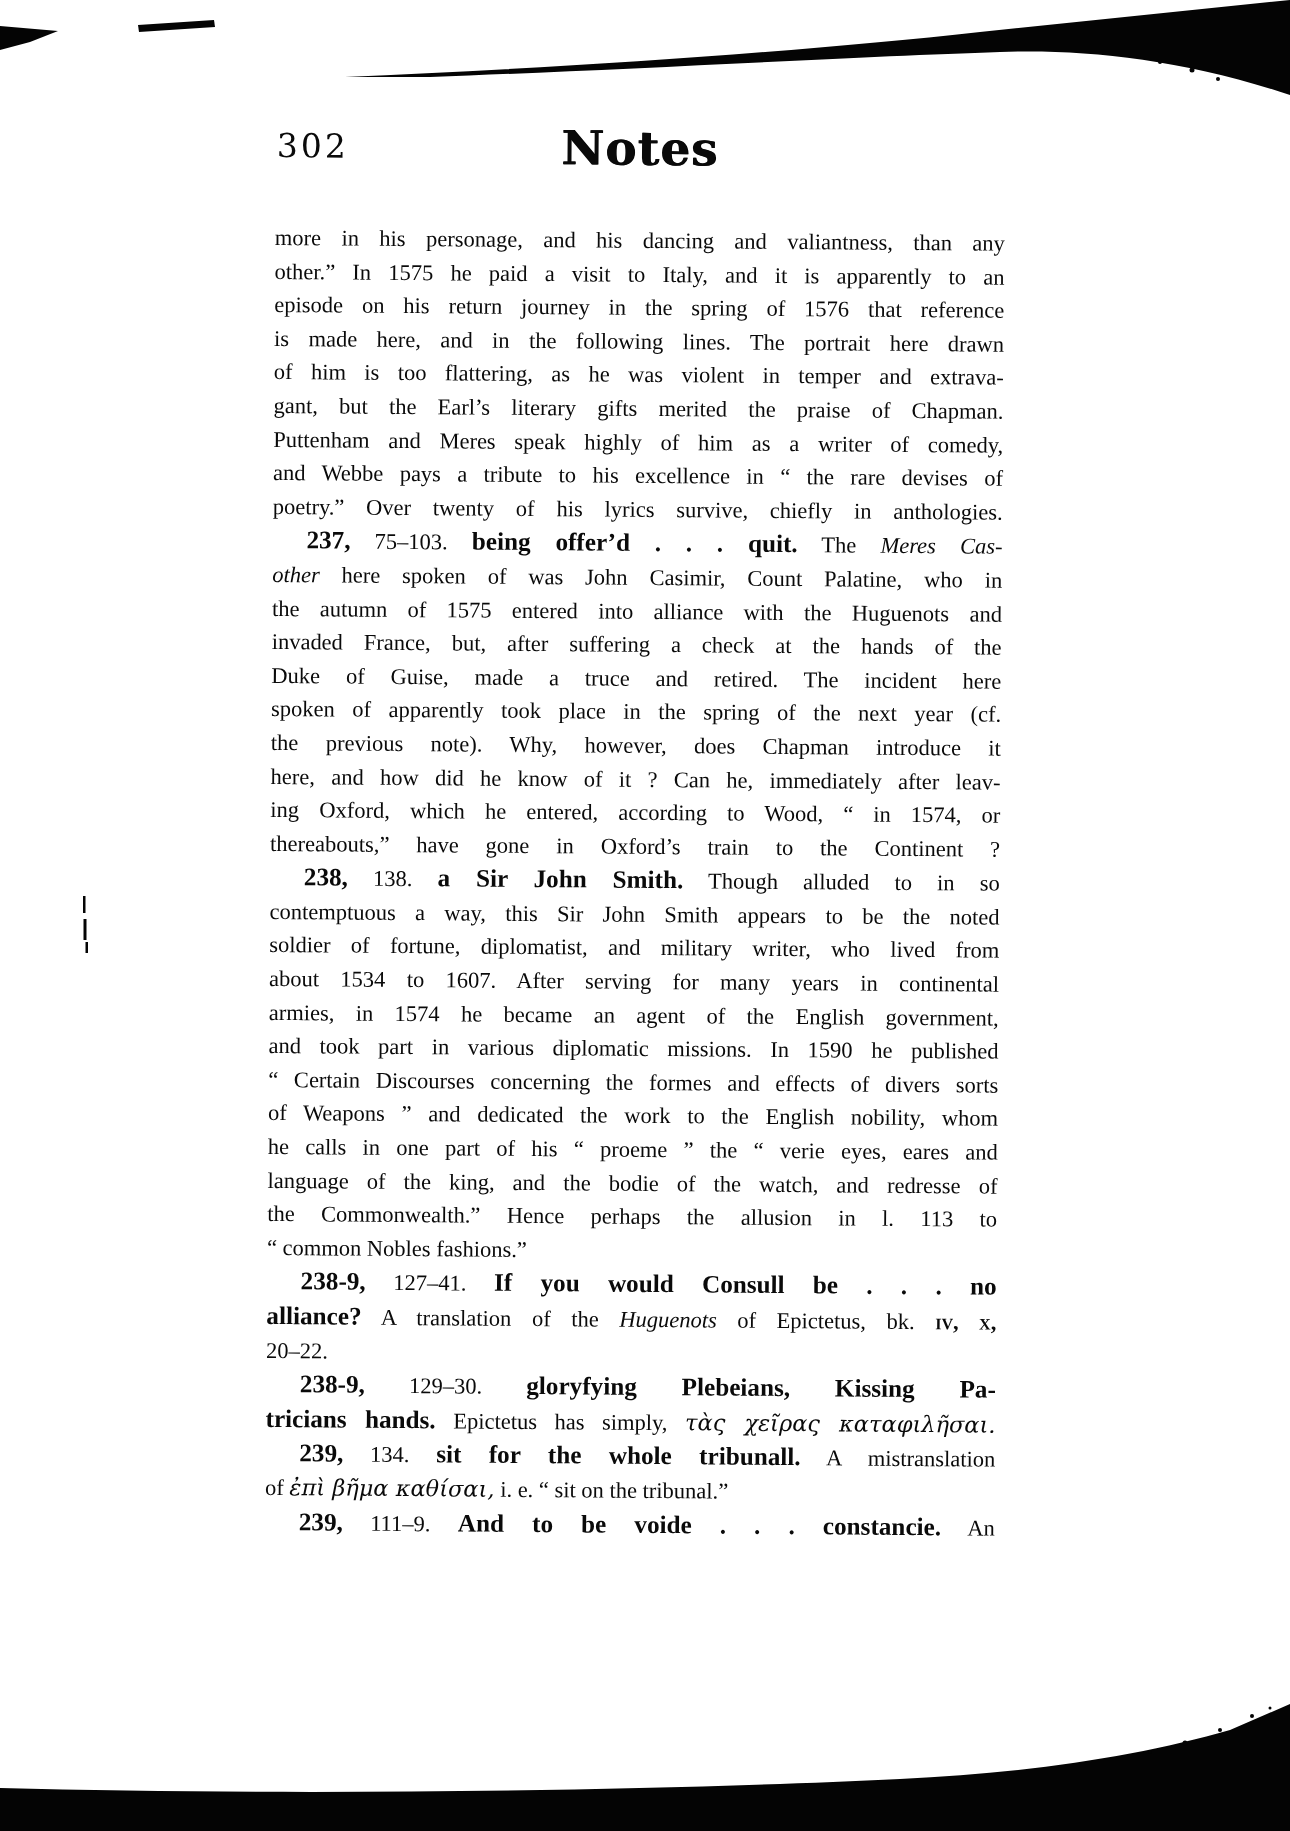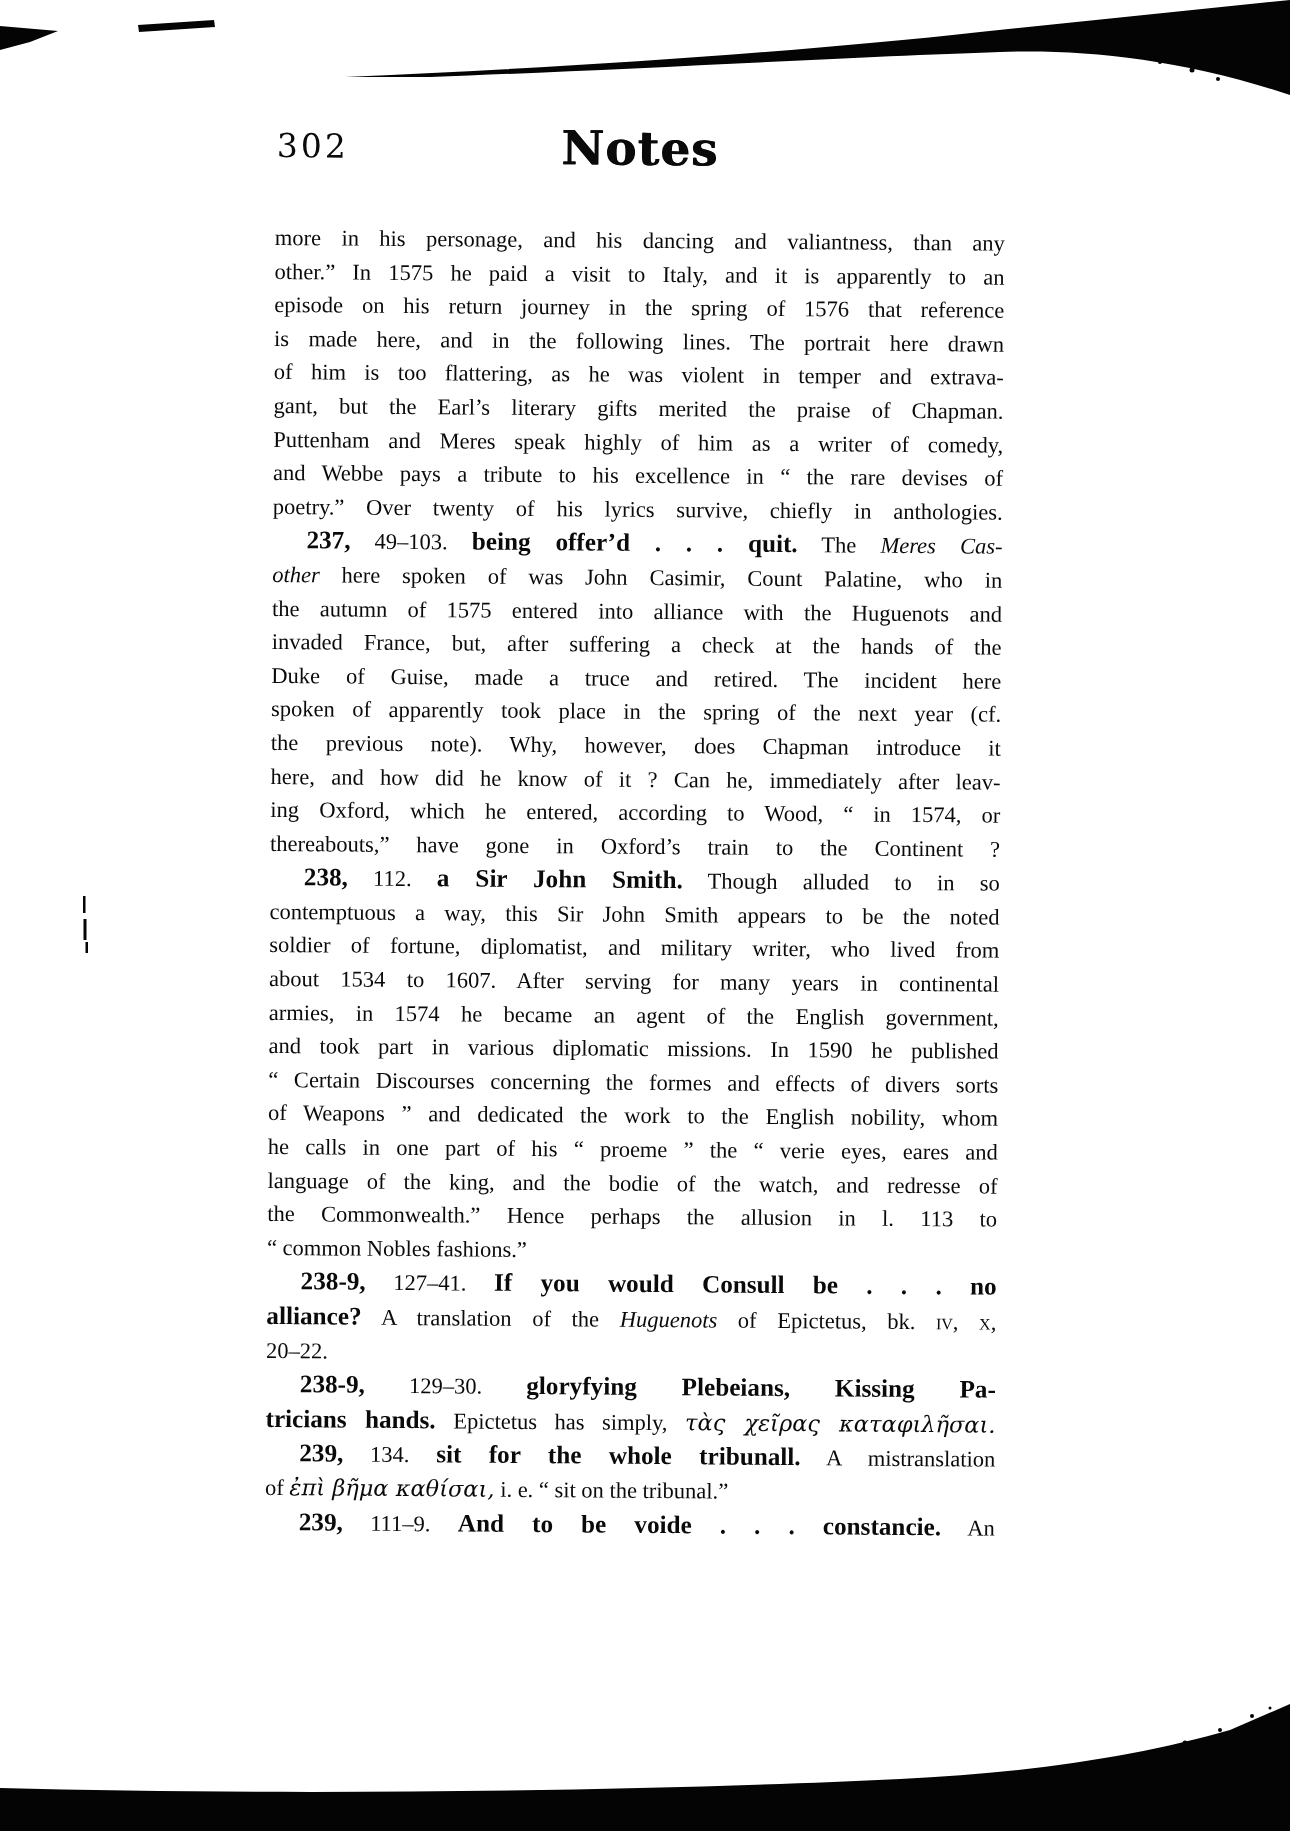--- a/index.html
+++ b/index.html
@@ -31,21 +31,21 @@
   .line{
     line-height:33.6px;text-align:justify;text-align-last:justify;
     -moz-text-align-last:justify;white-space:normal;
   }
   .line.last{text-align-last:left;-moz-text-align-last:left;}
   .line.indent{text-indent:34px;}
   .s-r{}
   .s-b{font-weight:700;font-size:1.12em;}
   .s-i{font-style:italic;}
   .s-g{font-style:italic;font-family:"DejaVu Serif",serif;}
-  .s-sc{font-variant:small-caps;}
+  .s-sc{font-variant:small-caps;font-weight:bold;}
 </style>
 </head>
 <body>
 
 <div class="page">
 
   <svg class="artifacts" viewBox="0 0 1290 1831" aria-hidden="true">
     <path d="M345,77 C560,68 800,52 980,32 L1290,0 L1290,95 C1180,58 1080,49 1000,52 C850,57 600,71 430,77 Z"></path>
     <polygon points="0,26 58,31 30,42 0,50"></polygon>
     <polygon points="138,25 214,20 215,27 139,32"></polygon>
@@ -75,33 +75,33 @@
         <div class="line"><span class="s-r">other.”  In 1575 he paid a visit to Italy, and it is apparently to an</span></div>
         <div class="line"><span class="s-r">episode on his return journey in the spring of 1576 that reference</span></div>
         <div class="line"><span class="s-r">is made here, and in the following lines.  The portrait here drawn</span></div>
         <div class="line"><span class="s-r">of him is too flattering, as he was violent in temper and extrava-</span></div>
         <div class="line"><span class="s-r">gant, but the Earl’s literary gifts merited the praise of Chapman.</span></div>
         <div class="line"><span class="s-r">Puttenham and Meres speak highly of him as a writer of comedy,</span></div>
         <div class="line"><span class="s-r">and Webbe pays a tribute to his excellence in “ the rare devises of</span></div>
         <div class="line"><span class="s-r">poetry.”  Over twenty of his lyrics survive, chiefly in anthologies.</span></div>
       </div>
       <div class="para">
-        <div class="line indent"><span class="s-b">237,</span><span class="s-r"> 49–103.  </span><span class="s-b">being offer’d . . . quit.</span><span class="s-r">  The </span><span class="s-i">Meres Cas-</span></div>
+        <div class="line indent"><span class="s-b">237,</span><span class="s-r"> 75–103.  </span><span class="s-b">being offer’d . . . quit.</span><span class="s-r">  The </span><span class="s-i">Meres Cas-</span></div>
         <div class="line"><span class="s-i">other</span><span class="s-r"> here spoken of was John Casimir, Count Palatine, who in</span></div>
         <div class="line"><span class="s-r">the autumn of 1575 entered into alliance with the Huguenots and</span></div>
         <div class="line"><span class="s-r">invaded France, but, after suffering a check at the hands of the</span></div>
         <div class="line"><span class="s-r">Duke of Guise, made a truce and retired.  The incident here</span></div>
         <div class="line"><span class="s-r">spoken of apparently took place in the spring of the next year (cf.</span></div>
         <div class="line"><span class="s-r">the previous note).  Why, however, does Chapman introduce it</span></div>
         <div class="line"><span class="s-r">here, and how did he know of it ?  Can he, immediately after leav-</span></div>
         <div class="line"><span class="s-r">ing Oxford, which he entered, according to Wood, “ in 1574, or</span></div>
         <div class="line"><span class="s-r">thereabouts,” have gone in Oxford’s train to the Continent ?</span></div>
       </div>
       <div class="para">
-        <div class="line indent"><span class="s-b">238,</span><span class="s-r"> 112.  </span><span class="s-b">a Sir John Smith.</span><span class="s-r">  Though alluded to in so</span></div>
+        <div class="line indent"><span class="s-b">238,</span><span class="s-r"> 138.  </span><span class="s-b">a Sir John Smith.</span><span class="s-r">  Though alluded to in so</span></div>
         <div class="line"><span class="s-r">contemptuous a way, this Sir John Smith appears to be the noted</span></div>
         <div class="line"><span class="s-r">soldier of fortune, diplomatist, and military writer, who lived from</span></div>
         <div class="line"><span class="s-r">about 1534 to 1607.  After serving for many years in continental</span></div>
         <div class="line"><span class="s-r">armies, in 1574 he became an agent of the English government,</span></div>
         <div class="line"><span class="s-r">and took part in various diplomatic missions.  In 1590 he published</span></div>
         <div class="line"><span class="s-r">“ Certain Discourses concerning the formes and effects of divers sorts</span></div>
         <div class="line"><span class="s-r">of Weapons ” and dedicated the work to the English nobility, whom</span></div>
         <div class="line"><span class="s-r">he calls in one part of his “ proeme ” the “ verie eyes, eares and</span></div>
         <div class="line"><span class="s-r">language of the king, and the bodie of the watch, and redresse of</span></div>
         <div class="line"><span class="s-r">the Commonwealth.”  Hence perhaps the allusion in l. 113 to</span></div>

